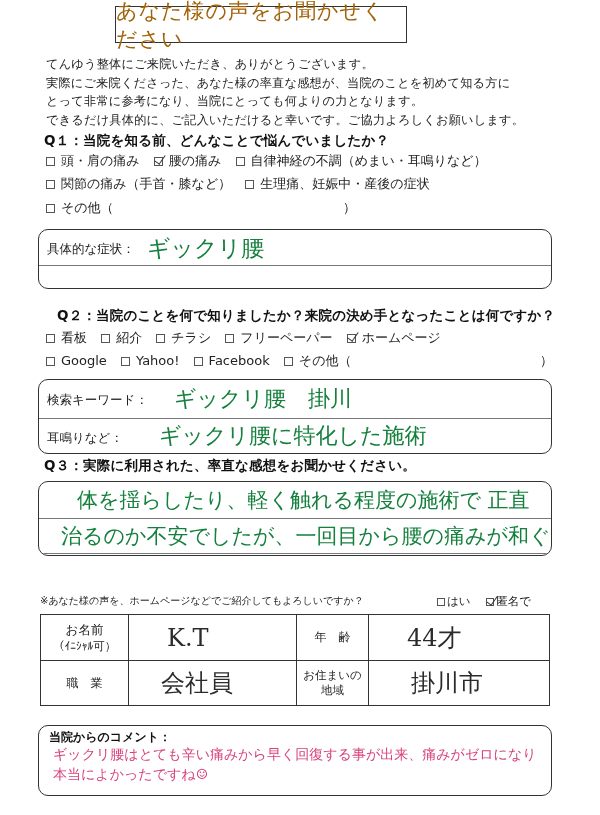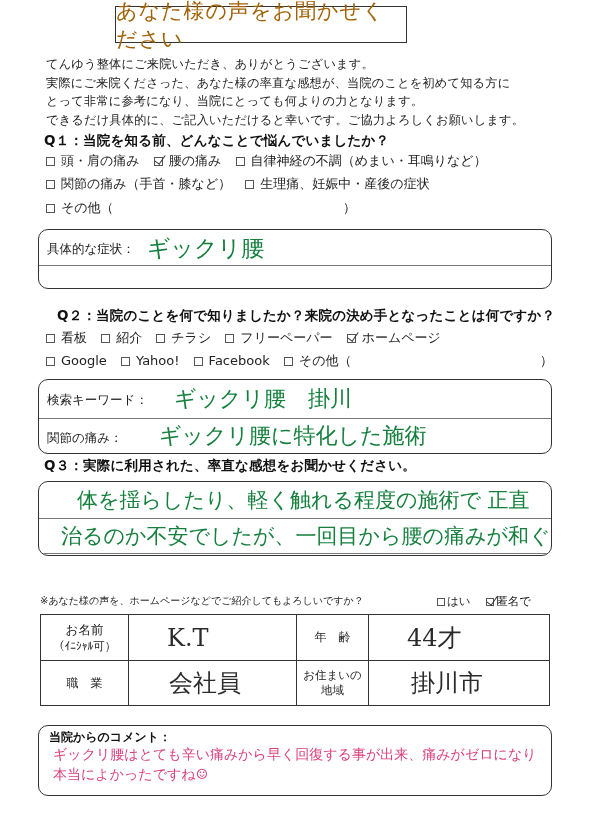--- a/index.html
+++ b/index.html
@@ -91,21 +91,21 @@
   <span class="opt"><span class="cb"></span><span>Yahoo!</span></span>
   <span class="opt"><span class="cb"></span><span>Facebook</span></span>
   <span class="opt"><span class="cb"></span><span>その他（</span></span>
 </div>
 <div class="abs opt-row" style="left:540px; top:351px;">）</div>
 
 <div class="abs rbox" style="top:379px; height:75px;text-decoration:underline;">
   <div class="rline" style="top:38px;"></div>
   <span class="lbl" style="left:8px; top:12px;">検索キーワード：</span>
   <span class="hw" style="left:135px; top:4px; font-size:22px;">ギックリ腰　掛川</span>
-  <span class="lbl" style="left:8px; top:50px;">関節の痛み：</span>
+  <span class="lbl" style="left:8px; top:50px;">耳鳴りなど：</span>
   <span class="hw" style="left:120px; top:41px; font-size:22px;">ギックリ腰に特化した施術</span>
 </div>
 
 <div class="abs q-heading" style="left:44px; top:457px;">Q３：実際に利用された、率直な感想をお聞かせください。</div>
 <div class="abs rbox" style="top:481px; height:75px;">
   <div class="rline" style="top:36px;"></div>
   <div class="rline" style="top:71px;"></div>
   <span class="hw" style="left:38px; top:4px; font-size:21px;">体を揺らしたり、軽く触れる程度の施術で 正直</span>
   <span class="hw" style="left:22px; top:40px; font-size:21px;">治るのか不安でしたが、一回目から腰の痛みが和ぐ</span>
 </div>
@@ -128,21 +128,21 @@
     <td>
       <div style="font-size:12.5px;">お名前</div>
       <div style="font-size:11.5px;">（ｲﾆｼｬﾙ可）</div>
     </td>
     <td class="hwcell">K.T</td>
     <td>年　齢</td>
     <td class="hwcell">44才</td>
   </tr>
   <tr style="height:45px;">
     <td>職　業</td>
-    <td class="hwcell" style="padding-left:40px;margin-top:36px;">会社員</td>
+    <td class="hwcell" style="padding-left:32px;margin-top:36px;">会社員</td>
     <td>
       <div style="font-size:11.5px;">お住まいの</div>
       <div style="font-size:11.5px;">地域</div>
     </td>
     <td class="hwcell" style="padding-left:42px;">掛川市</td>
   </tr>
 </tbody>
   </table>
 
 <div class="abs rbox" style="top:725px; height:71px;">

